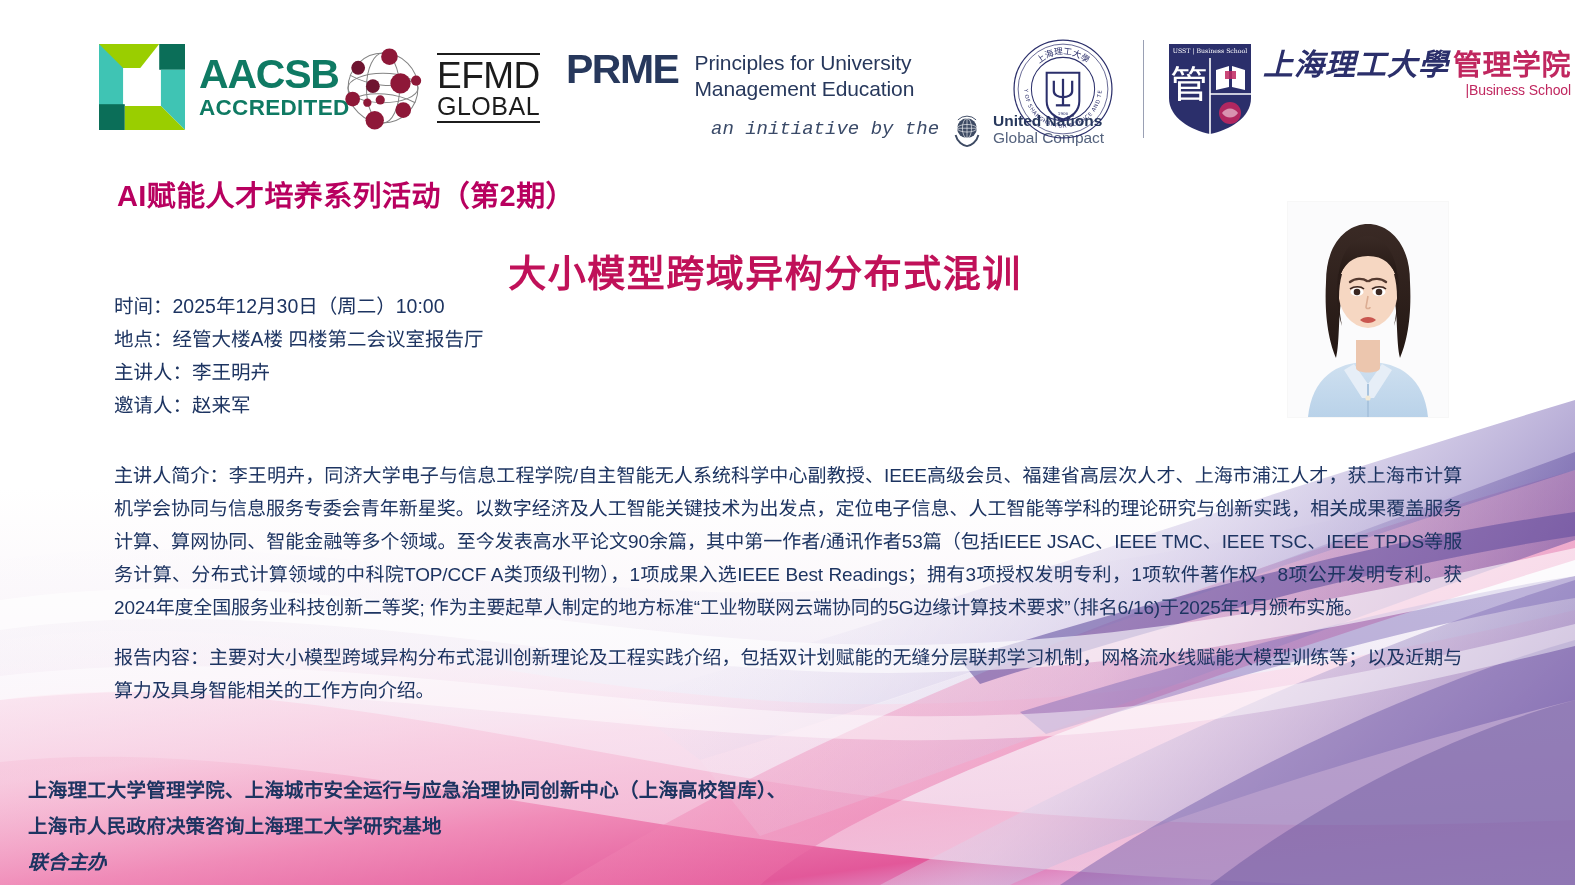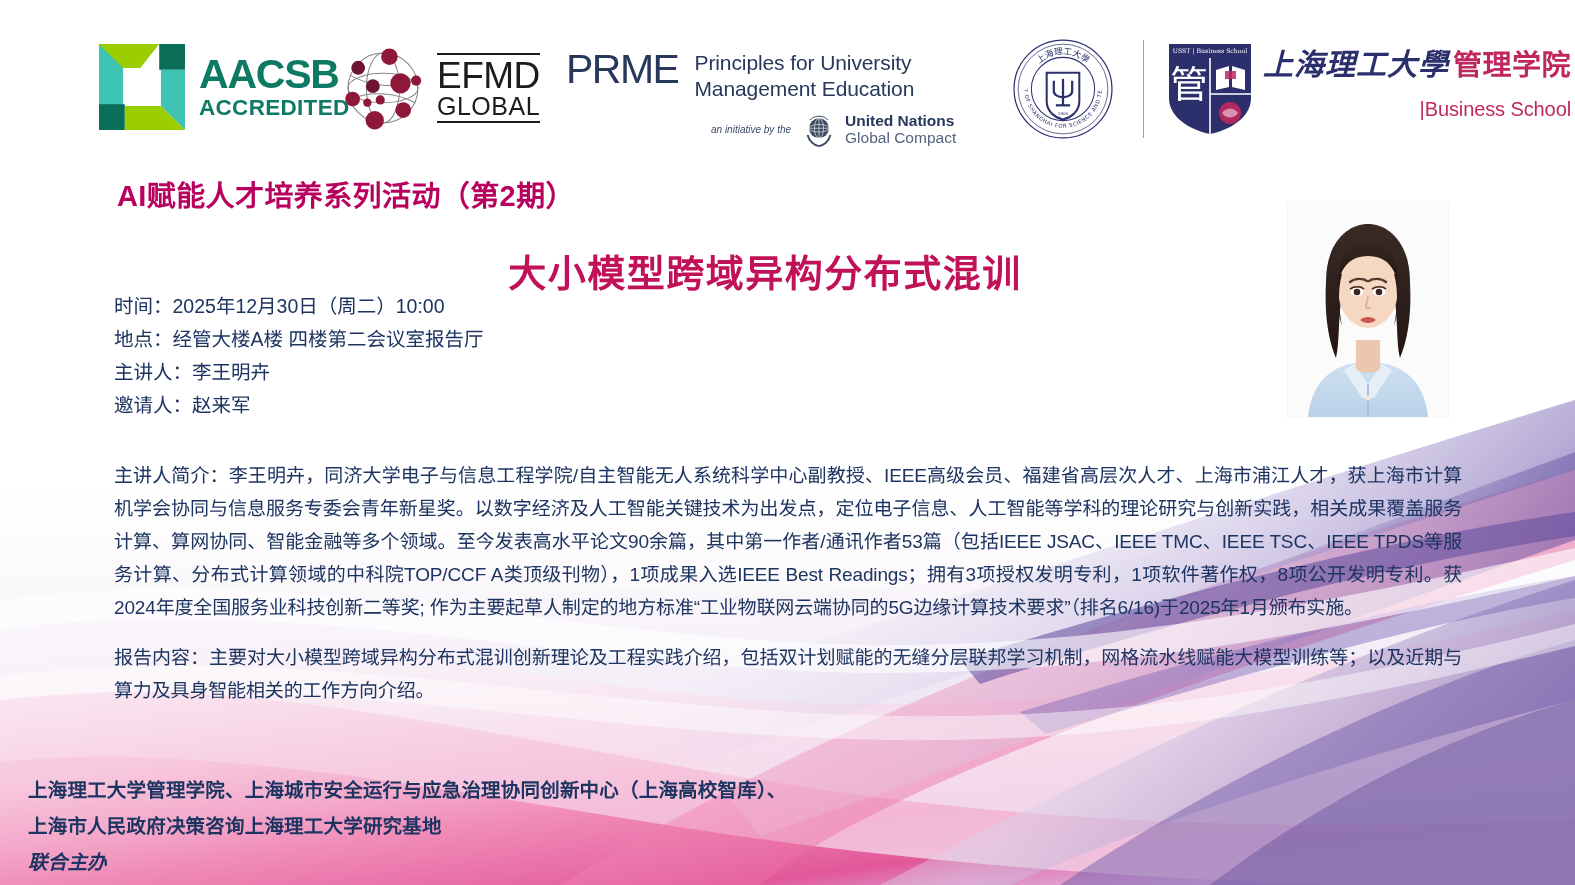--- a/index.html
+++ b/index.html
@@ -119,42 +119,42 @@
     position: absolute;
     left: 566px;
     top: 50px;
   }
   .prme-top {
     display: flex;
     align-items: flex-start;
   }
   .prme-word {
     font-size: 41px;
-    font-weight: normal;
+    font-weight: bold;
     color: #27385c;
     letter-spacing: -1.5px;
     line-height: 0.95;
   }
   .prme-desc {
     margin-left: 16px;
     font-size: 21px;
     color: #27385c;
     line-height: 1.22;
     letter-spacing: -0.1px;
   }
   .prme-bottom {
     display: flex;
     align-items: center;
     margin-top: 9px;
     margin-left: 145px;
   }
   .prme-init {
-    font-family: Liberation Sans, sans-serif;
+    font-family: Liberation Mono, monospace;
     font-style: italic;
-    font-size: 10px;
+    font-size: 19px;
     color: #3a4a68;
   }
   .unglobal-mark {
     width: 38px;
     height: 38px;
     margin: 0 7px 0 9px;
     flex: none;
   }
   .ungc-text {
     line-height: 1.12;
@@ -224,24 +224,24 @@
     letter-spacing: 0.5px;
     margin-left: 4px;
   }
   .bs-en {
     font-size: 15.5px;
     color: #2b2f6b;
     margin-top: 5px;
     letter-spacing: -0.1px;
   }
   .bs-en2 {
-    font-size: 20px;
+    font-size: 14px;
     color: #c0275f;
     text-align: right;
-    margin-top: 18px;
+    margin-top: 2px;
     letter-spacing: -0.1px;
   }
 
   
   .content {
     position: relative;
     z-index: 4;
   }
 
   .series-title {

